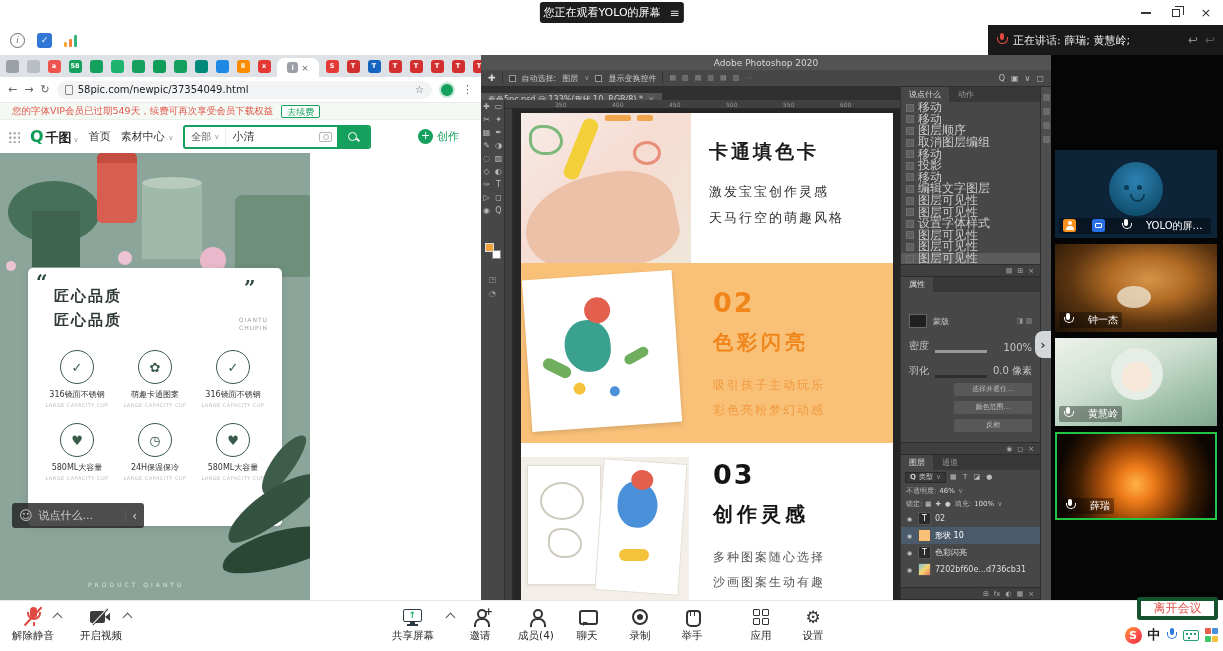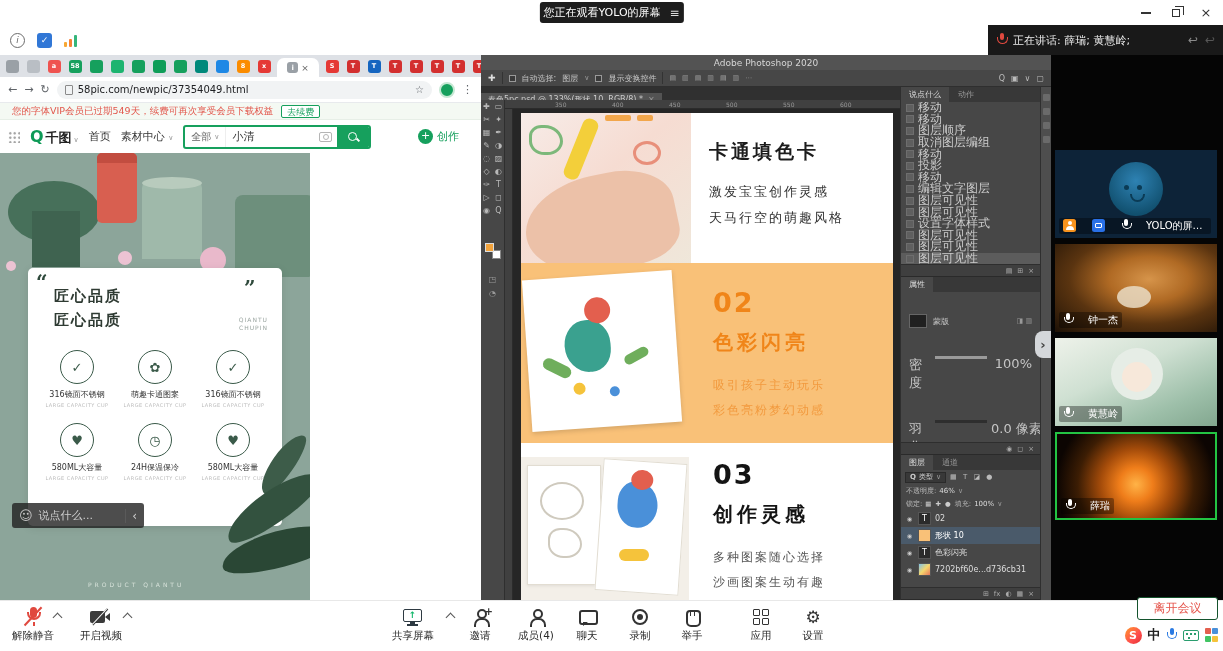--- a/index.html
+++ b/index.html
@@ -174,21 +174,21 @@
 .ptab.active{background:#474747;color:#ddd}
 .hlist{height:163px;overflow:hidden}
 .hrow{display:flex;align-items:center;gap:4px;height:11.6px;padding-left:5px;font-size:12px;color:#ccc;white-space:nowrap}
 .hrow.sel{background:#5c5c5c}
 .hico{width:8px;height:8px;background:#5f5f5f;border:1px solid #6e6e6e;flex:none}
 .pfoot{position:absolute;bottom:0;left:0;right:0;height:12px;background:#3f3f3f;border-top:1px solid #2e2e2e;display:flex;justify-content:flex-end;align-items:center;gap:5px;padding:0 6px;font-size:7px;color:#aaa}
 .pbody{padding:22px 8px;font-size:8px;color:#c5c5c5}
 .mrow{display:flex;align-items:center;gap:6px}
 .mthumb{width:18px;height:14px;background:#202020;border:1px solid #666;flex:none}
 .mrics{margin-left:auto;font-size:7px;color:#999}
-.srow{display:flex;align-items:flex-start;margin-top:28px;font-size:13px}
+.srow{display:flex;align-items:flex-end;margin-top:11px;font-size:10px}
 .srow .sl{width:22px;flex:none}
 .track{width:52px;height:3px;background:#2e2e2e;position:relative;margin:0 4px;flex:none}
 .track i{position:absolute;left:0;top:0;height:100%;background:#9a9a9a;display:block}
 .srow .sv{margin-left:auto;white-space:nowrap}
 .pbtn{width:78px;height:13px;background:#585858;border-radius:2px;color:#bdbdbd;font-size:7px;line-height:13px;text-align:center;margin:5px 0 0 auto;white-space:nowrap}
 .frow{height:14px;display:flex;align-items:center;gap:4px;padding:0 4px}
 .fbox{display:flex;align-items:center;gap:3px;background:#383838;border:1px solid #2a2a2a;height:11px;padding:0 4px;font-size:7px;color:#ccc;white-space:nowrap}
 .fics{font-size:7px;color:#bbb;letter-spacing:2px}
 .orow,.lrow{height:13px;display:flex;align-items:center;gap:3px;padding:0 5px;font-size:7px;color:#bbb;white-space:nowrap}
 .ov{color:#ddd}
@@ -261,21 +261,21 @@
 .bub::before{content:"";position:absolute;left:1px;top:2px;width:15px;height:11px;border:2px solid #333;border-radius:3px}
 .bub::after{content:"";position:absolute;left:5px;top:14px;width:0;height:0;border-top:4px solid #333;border-right:5px solid transparent}
 .rec{position:relative;width:16px;height:16px;border:2px solid #333;border-radius:50%}
 .rec::after{content:"";position:absolute;left:3px;top:3px;width:6px;height:6px;background:#333;border-radius:50%}
 .hand{position:relative;width:14px;height:17px}
 .hand::before{content:"";position:absolute;left:1px;top:2px;width:11px;height:13px;border:2px solid #333;border-radius:4px 4px 5px 5px}
 .hand::after{content:"";position:absolute;left:5px;top:2px;width:3.4px;height:6px;border-left:1.6px solid #333;border-right:1.6px solid #333}
 .gr4{display:grid;grid-template-columns:7px 7px;grid-template-rows:7px 7px;gap:2px}
 .gr4 i{border:1.8px solid #333;border-radius:1px;display:block}
 .gear{font-size:17px;color:#333;line-height:20px}
-.leave-btn{position:absolute;left:1137px;top:597px;width:81px;height:23px;background:#fff;border:1px solid #14532d;border-radius:3px;color:#e5544b;font-size:12px;display:flex;align-items:center;justify-content:center;white-space:nowrap}
+.leave-btn{position:absolute;left:1137px;top:597px;width:81px;height:23px;background:#fff;border:4px solid #14532d;border-radius:3px;color:#e5544b;font-size:12px;display:flex;align-items:center;justify-content:center;white-space:nowrap}
 .ime{position:absolute;right:5px;top:624px;height:22px;display:flex;align-items:center;gap:6px}
 .sg{width:17px;height:17px;border-radius:50%;background:linear-gradient(135deg,#ff9a2e,#ff4d4d 60%,#e03131);color:#fff;font-weight:bold;font-size:11px;display:flex;align-items:center;justify-content:center}
 .imezh{font-size:13px;font-weight:bold;color:#222}
 .ime-mic{position:relative;width:10px;height:14px}
 .ime-mic::before{content:"";position:absolute;left:3px;top:0;width:4px;height:7px;background:#2a7ae2;border-radius:2px}
 .ime-mic::after{content:"";position:absolute;left:.8px;top:4px;width:8px;height:5.5px;border:1.4px solid #2a7ae2;border-top:none;border-radius:0 0 6px 6px}
 .ime-kb{position:relative;width:16px;height:11px;border:1.6px solid #2a9d6e;border-radius:2px}
 .ime-kb::before{content:"";position:absolute;left:2px;top:2px;width:2px;height:2px;background:#2a9d6e;box-shadow:4px 0 0 #2a9d6e,8px 0 0 #2a9d6e,2px 4px 0 #2a9d6e}
 .ime-grid{display:grid;grid-template-columns:6px 6px;grid-template-rows:6px 6px;gap:1.5px}
 .ime-grid i{display:block;border-radius:1px}

